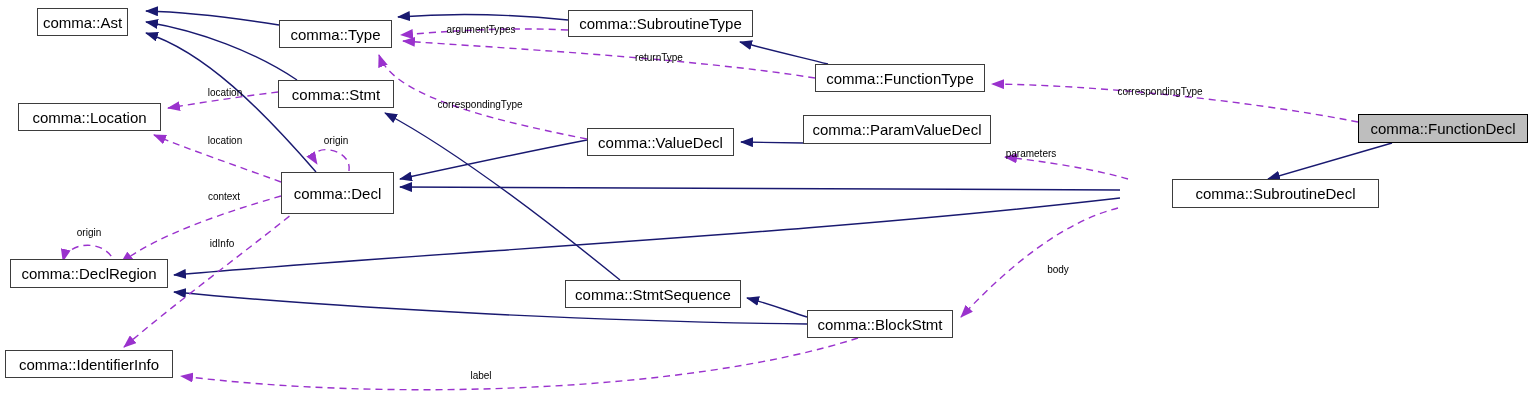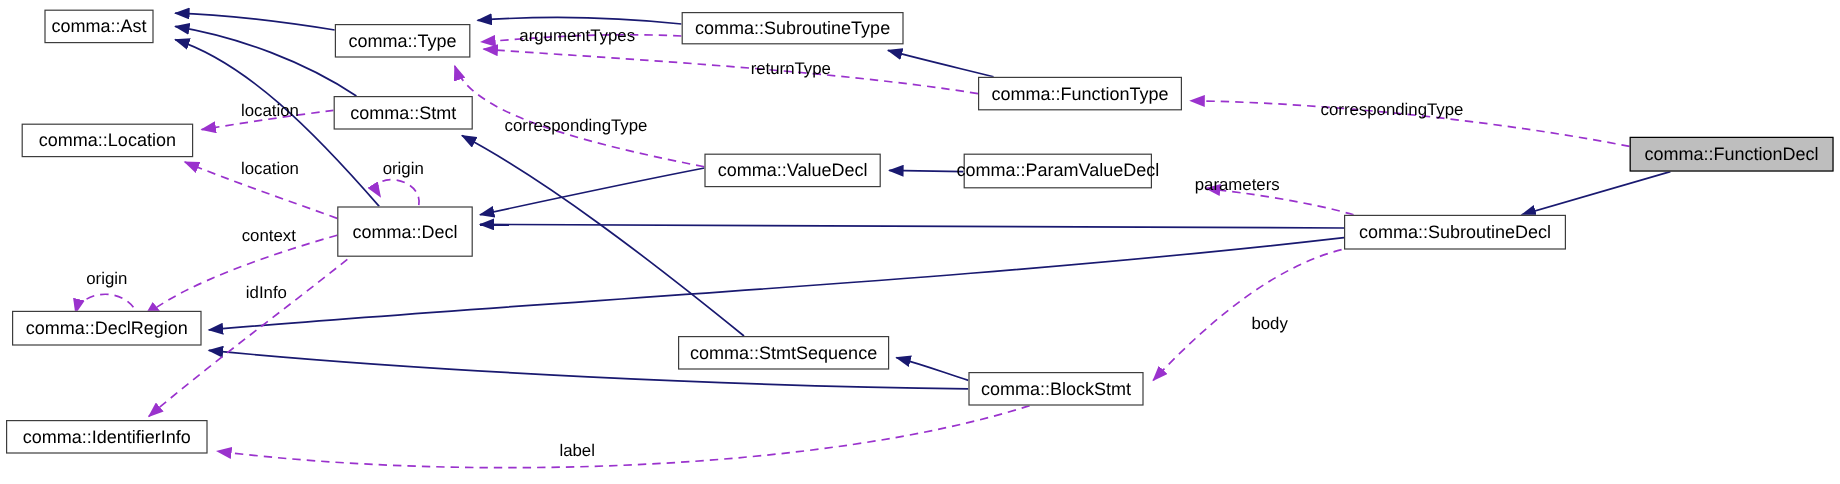--- a/index.html
+++ b/index.html
@@ -27,21 +27,21 @@
     cursor:pointer;
   }
   .node.selected{
     background:var(--selfill,#bebebe);
     border-color:#000;
     cursor:default;
   }
   .edge-label{
     position:absolute;
     transform:translate(-50%,-50%);
-    font-size:14px;
+    font-size:10px;
     color:#000;
     white-space:nowrap;
   }
 </style>
 </head>
 <body>
 
 <div id="canvas" style="--inherit: #191970; --usage: #9a32cd; --nodeborder: #3d3d3d; --selfill: #bebebe; --bg: #ffffff;">
 
   <svg id="edges" viewBox="0 0 1533 403" xmlns="http://www.w3.org/2000/svg">
@@ -84,23 +84,23 @@
   </svg>
 
   <div class="node" style="left:37px;top:8px;width:91px;height:28px">comma::Ast</div>
   <div class="node" style="left:279px;top:20px;width:113px;height:28px">comma::Type</div>
   <div class="node" style="left:568px;top:10px;width:185px;height:27px">comma::SubroutineType</div>
   <div class="node" style="left:815px;top:64px;width:170px;height:28px">comma::FunctionType</div>
   <div class="node selected" style="left:1358px;top:114px;width:170px;height:29px">comma::FunctionDecl</div>
   <div class="node" style="left:18px;top:103px;width:143px;height:28px">comma::Location</div>
   <div class="node" style="left:278px;top:80px;width:116px;height:28px">comma::Stmt</div>
   <div class="node" style="left:587px;top:128px;width:147px;height:28px">comma::ValueDecl</div>
-  <div class="node" style="left:803px;top:128px;width:157px;height:29px">comma::ParamValueDecl</div>
+  <div class="node" style="left:803px;top:115px;width:188px;height:29px">comma::ParamValueDecl</div>
   <div class="node" style="left:281px;top:172px;width:113px;height:42px">comma::Decl</div>
-  <div class="node" style="left:1120px;top:179px;width:185px;height:29px">comma::SubroutineDecl</div>
+  <div class="node" style="left:1172px;top:179px;width:207px;height:29px">comma::SubroutineDecl</div>
   <div class="node" style="left:10px;top:259px;width:158px;height:29px">comma::DeclRegion</div>
   <div class="node" style="left:565px;top:280px;width:176px;height:28px">comma::StmtSequence</div>
   <div class="node" style="left:807px;top:310px;width:146px;height:28px">comma::BlockStmt</div>
   <div class="node" style="left:5px;top:350px;width:168px;height:28px">comma::IdentifierInfo</div>
 
   <div class="edge-label" style="left:225px;top:92px">location</div>
   <div class="edge-label" style="left:225px;top:140px">location</div>
   <div class="edge-label" style="left:336px;top:140px">origin</div>
   <div class="edge-label" style="left:224px;top:196px">context</div>
   <div class="edge-label" style="left:222px;top:243px">idInfo</div>

